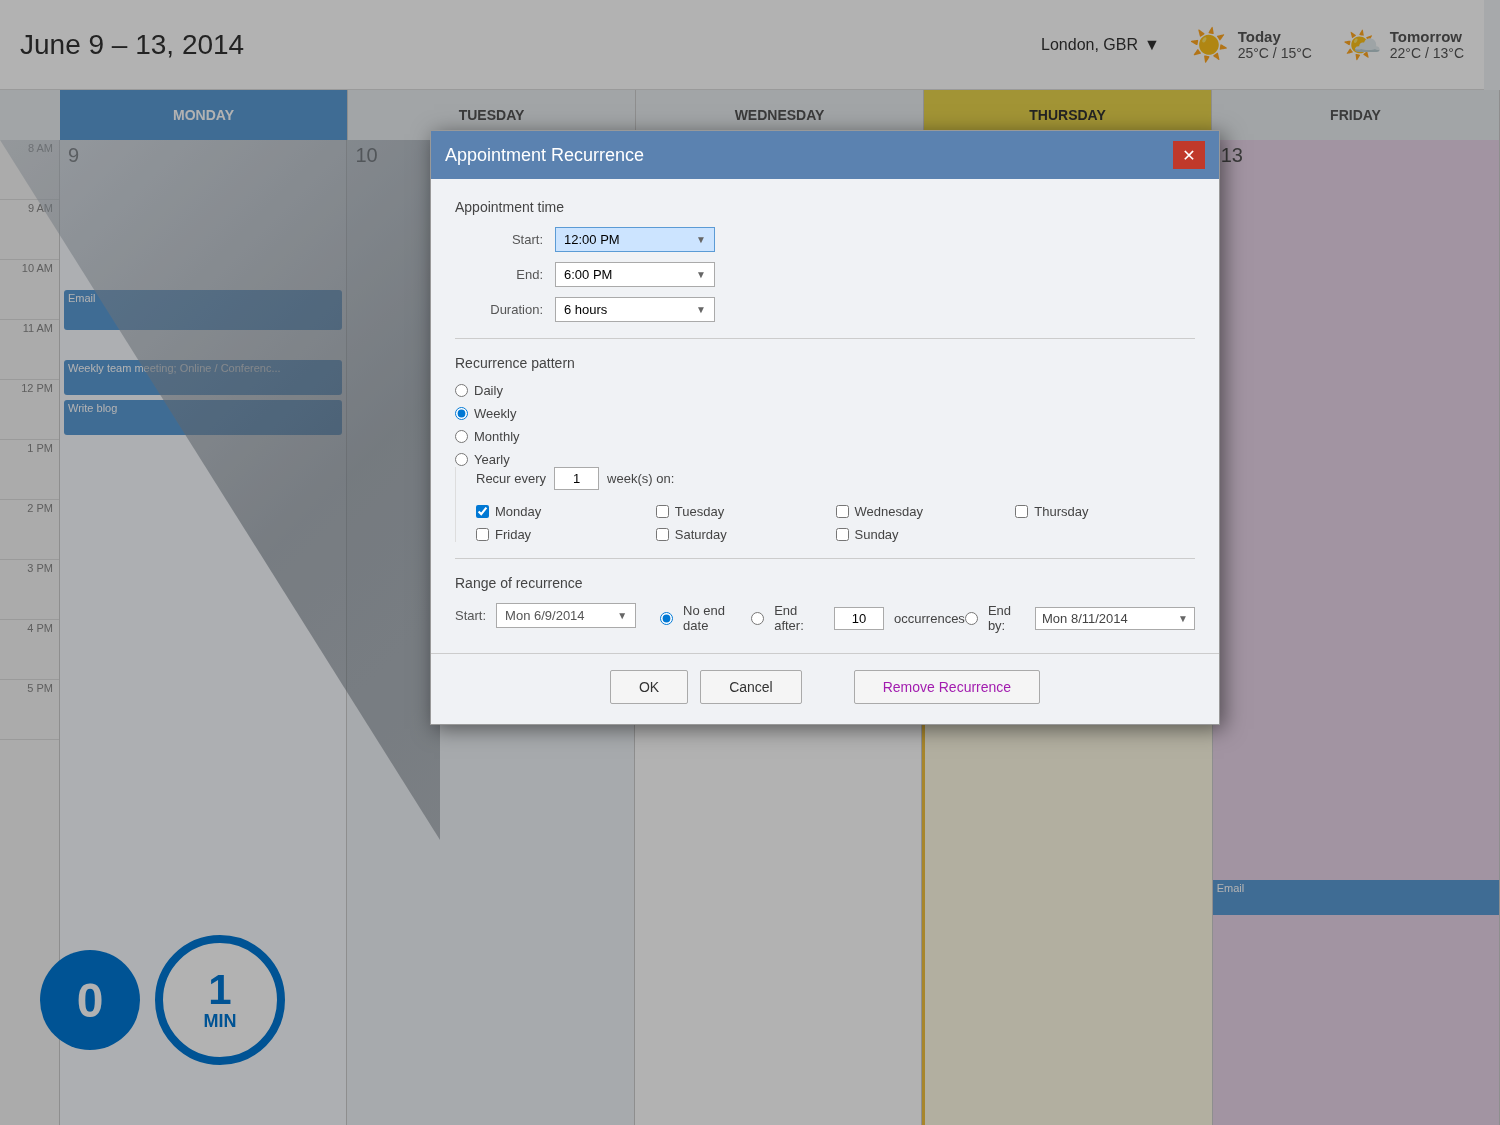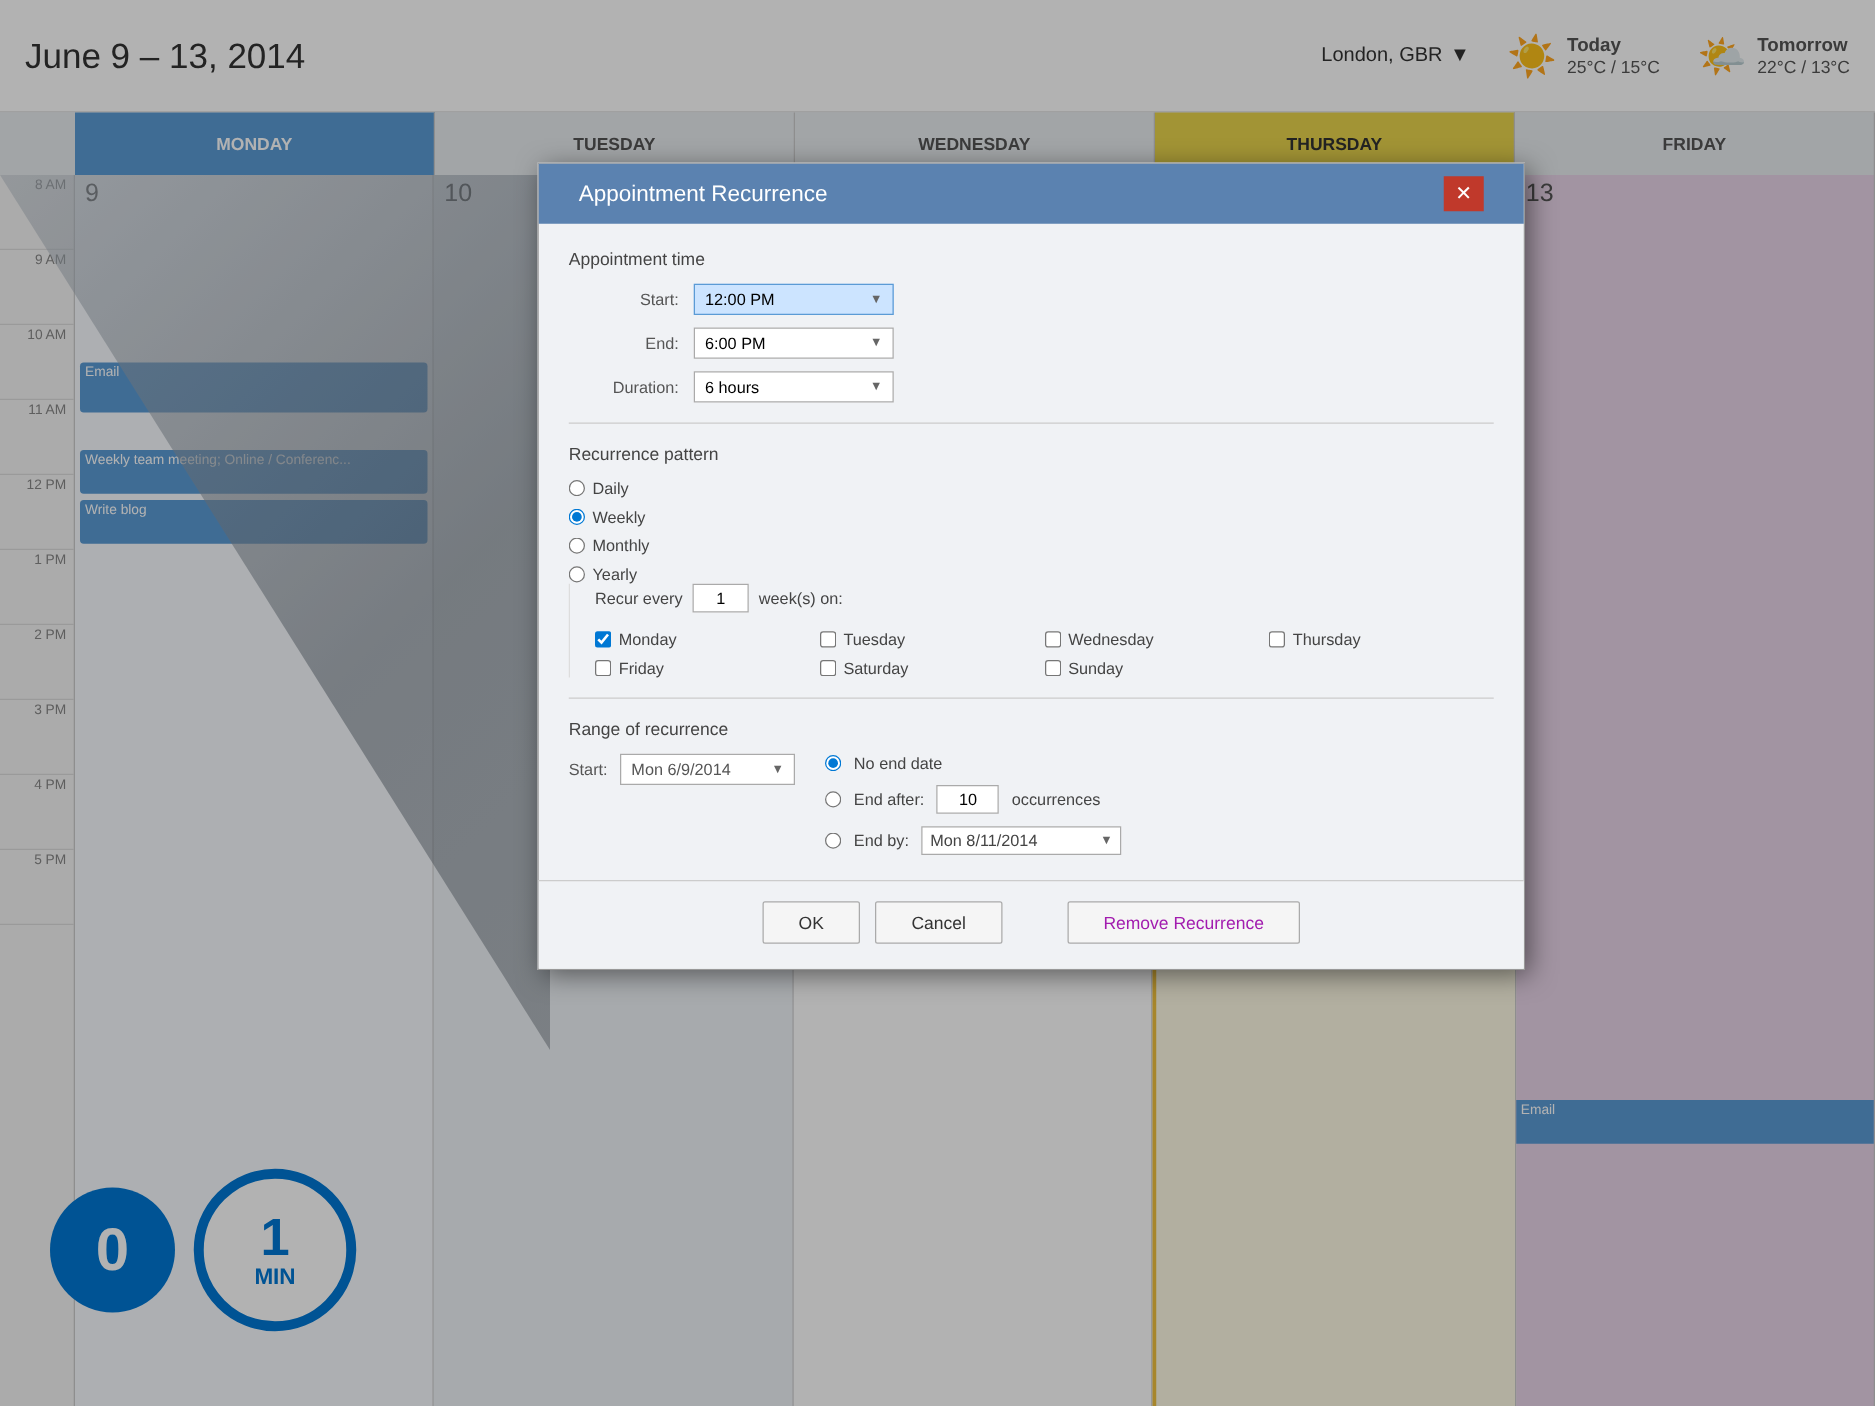--- a/index.html
+++ b/index.html
@@ -15,21 +15,21 @@
     
     .calendar-bg {
       position: absolute;
       top: 0; left: 0; right: 0; bottom: 0;
       background: #f0f2f5;
     }
 
     
     .top-bar {
       position: absolute;
-      top: 0; left: 0; right: 0;
+      top: 0; left: 0; right: 16px;
       height: 90px;
       background: white;
       display: flex;
       align-items: center;
       padding: 0 20px;
       border-bottom: 1px solid #ddd;
       z-index: 1;
     }
     .date-range {
       font-size: 28px;
@@ -234,21 +234,21 @@
       border: 1px solid #999;
       box-shadow: 4px 4px 20px rgba(0,0,0,0.5);
       z-index: 20;
     }
     .dialog-titlebar {
       background: #5b82b0;
       color: white;
       display: flex;
       align-items: center;
       justify-content: space-between;
-      padding: 10px 32px;
+      padding: 10px 14px;
       font-size: 18px;
       font-weight: normal;
     }
     .dialog-close-btn {
       background: #c0392b;
       color: white;
       border: none;
       width: 32px;
       height: 28px;
       font-size: 16px;
@@ -379,22 +379,20 @@
     }
     .range-start {
       display: flex;
       align-items: center;
       gap: 10px;
       font-size: 13px;
       color: #555;
     }
     .range-options {
       display: flex;
-      flex-direction: column;
-      gap: 10px;
     }
     .range-option {
       display: flex;
       align-items: center;
       gap: 10px;
       font-size: 13px;
       color: #444;
     }
     .range-option input[type=radio] {
       accent-color: #0078d4;

